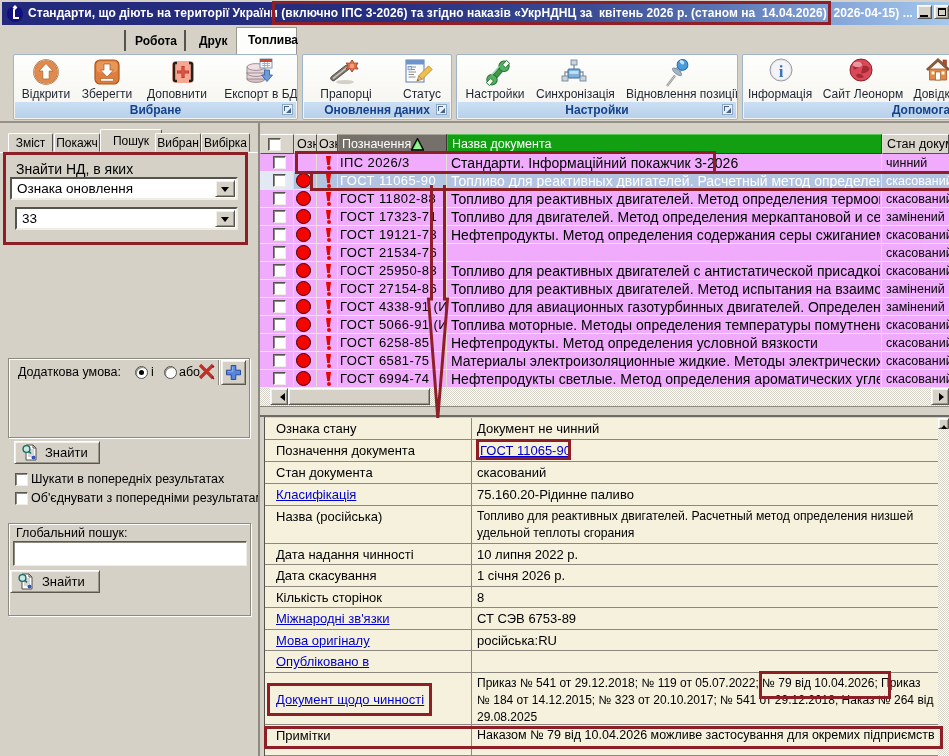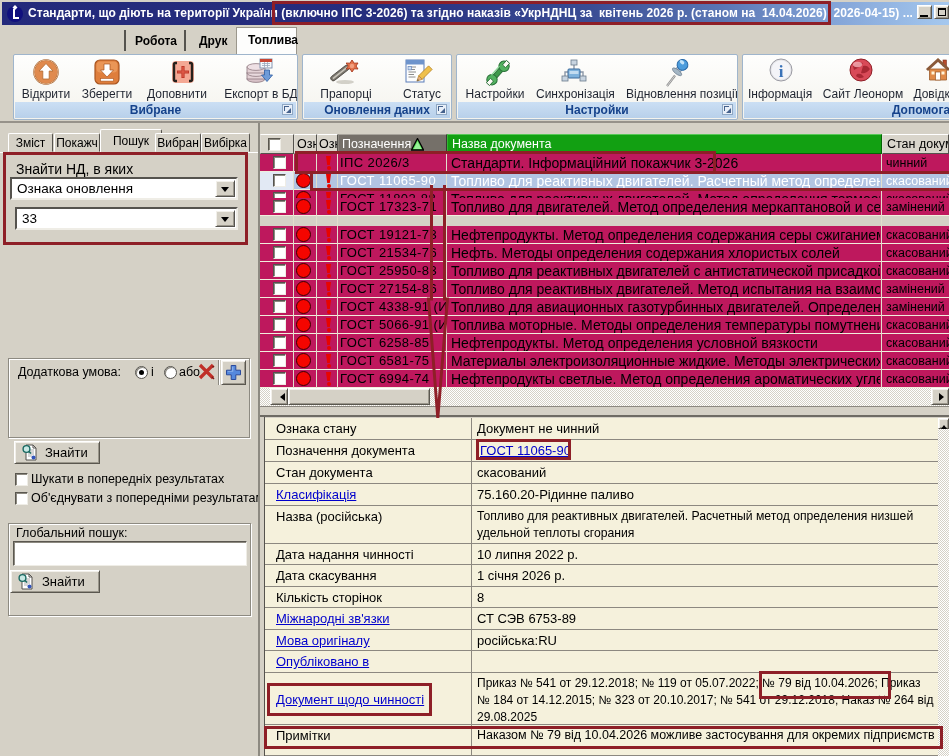--- a/index.html
+++ b/index.html
@@ -266,21 +266,21 @@
 </svg>
 <div class="ab tx" style="left:42px;top:451px;font-size:13px;">Знайти</div>
 </div>
 <div class="ab" style="left:258px;top:123px;width:2px;height:633px;background:#8D8A81;"></div>
 
 <div class="ab" id="grid" style="left:260px;top:133px;width:689px;height:273px;overflow:hidden;">
 <style>
 .ghc{position:absolute;top:1px;height:20px;box-sizing:border-box;border:1px solid;
   border-color:#FFFFFF #55534E #55534E #DFDCD4;background:#D9D5CB;font-size:12.5px;
   overflow:hidden;white-space:nowrap;line-height:18px;}
-.grow{position:absolute;left:0;width:689px;height:18px;background:#be185d;box-sizing:border-box;
+.grow{position:absolute;left:0;width:689px;height:18px;background:#f0abfc;box-sizing:border-box;
   border-bottom:1px solid #F1EEDC;font-size:13px;}
 .grow > div{line-height:16px;}
 .gcb{position:absolute;left:13px;top:2px;width:13px;height:13px;background:#fff;
   border:1px solid;border-color:#55534E #EFEDE6 #EFEDE6 #55534E;box-shadow:inset 1px 1px 0 #8D8A81;box-sizing:border-box;}
 .gcirc{position:absolute;left:36px;top:1px;width:15px;height:15px;border-radius:50%;
   background:#F50500;border:1px solid #3A0000;box-sizing:border-box;}
 .gex{position:absolute;left:64px;top:2px;width:9px;height:14px;}
 .gex:before{content:"";position:absolute;left:2px;top:0;width:5px;height:9px;background:#E80400;
   clip-path:polygon(0 0,100% 0,76% 100%,24% 100%);}
 .gex:after{content:"";position:absolute;left:2.5px;bottom:0;width:4.5px;height:4.5px;border-radius:50%;background:#E80400;}
@@ -321,42 +321,41 @@
       <div class="gst">скасований</div>
     </div>
 <div class="grow" style="top:57px;">
       <div class="gcb"></div>
       <div class="gcirc"></div>
       <div class="gex"></div>
       <div class="gpos">ГОСТ 11802-88</div>
       <div class="gname">Топливо для реактивных двигателей. Метод определения термоокислительн</div>
       <div class="gst">скасований</div>
     </div>
-<div class="grow" style="top:65px;padding-left:9px;">
+<div class="grow" style="top:75px;padding-left:9px;">
       <div class="gcb"></div>
       <div class="gcirc"></div>
       <div class="gex"></div>
       <div class="gpos">ГОСТ 17323-71</div>
       <div class="gname">Топливо для двигателей. Метод определения меркаптановой и сероводородн</div>
       <div class="gst">замінений</div>
     </div>
 <div class="grow" style="top:93px;">
       <div class="gcb"></div>
       <div class="gcirc"></div>
       <div class="gex"></div>
       <div class="gpos">ГОСТ 19121-73</div>
       <div class="gname">Нефтепродукты. Метод определения содержания серы сжиганием в лампе</div>
       <div class="gst">скасований</div>
     </div>
 <div class="grow" style="top:111px;">
       <div class="gcb"></div>
       <div class="gcirc"></div>
       <div class="gex"></div>
       <div class="gpos">ГОСТ 21534-76</div>
-      <div class="gname">Нефть. Методы определения содержания хлористых солей</div>
       <div class="gst">скасований</div>
     </div>
 <div class="grow" style="top:129px;">
       <div class="gcb"></div>
       <div class="gcirc"></div>
       <div class="gex"></div>
       <div class="gpos">ГОСТ 25950-83</div>
       <div class="gname">Топливо для реактивных двигателей с антистатической присадкой. Метод оп</div>
       <div class="gst">скасований</div>
     </div>

